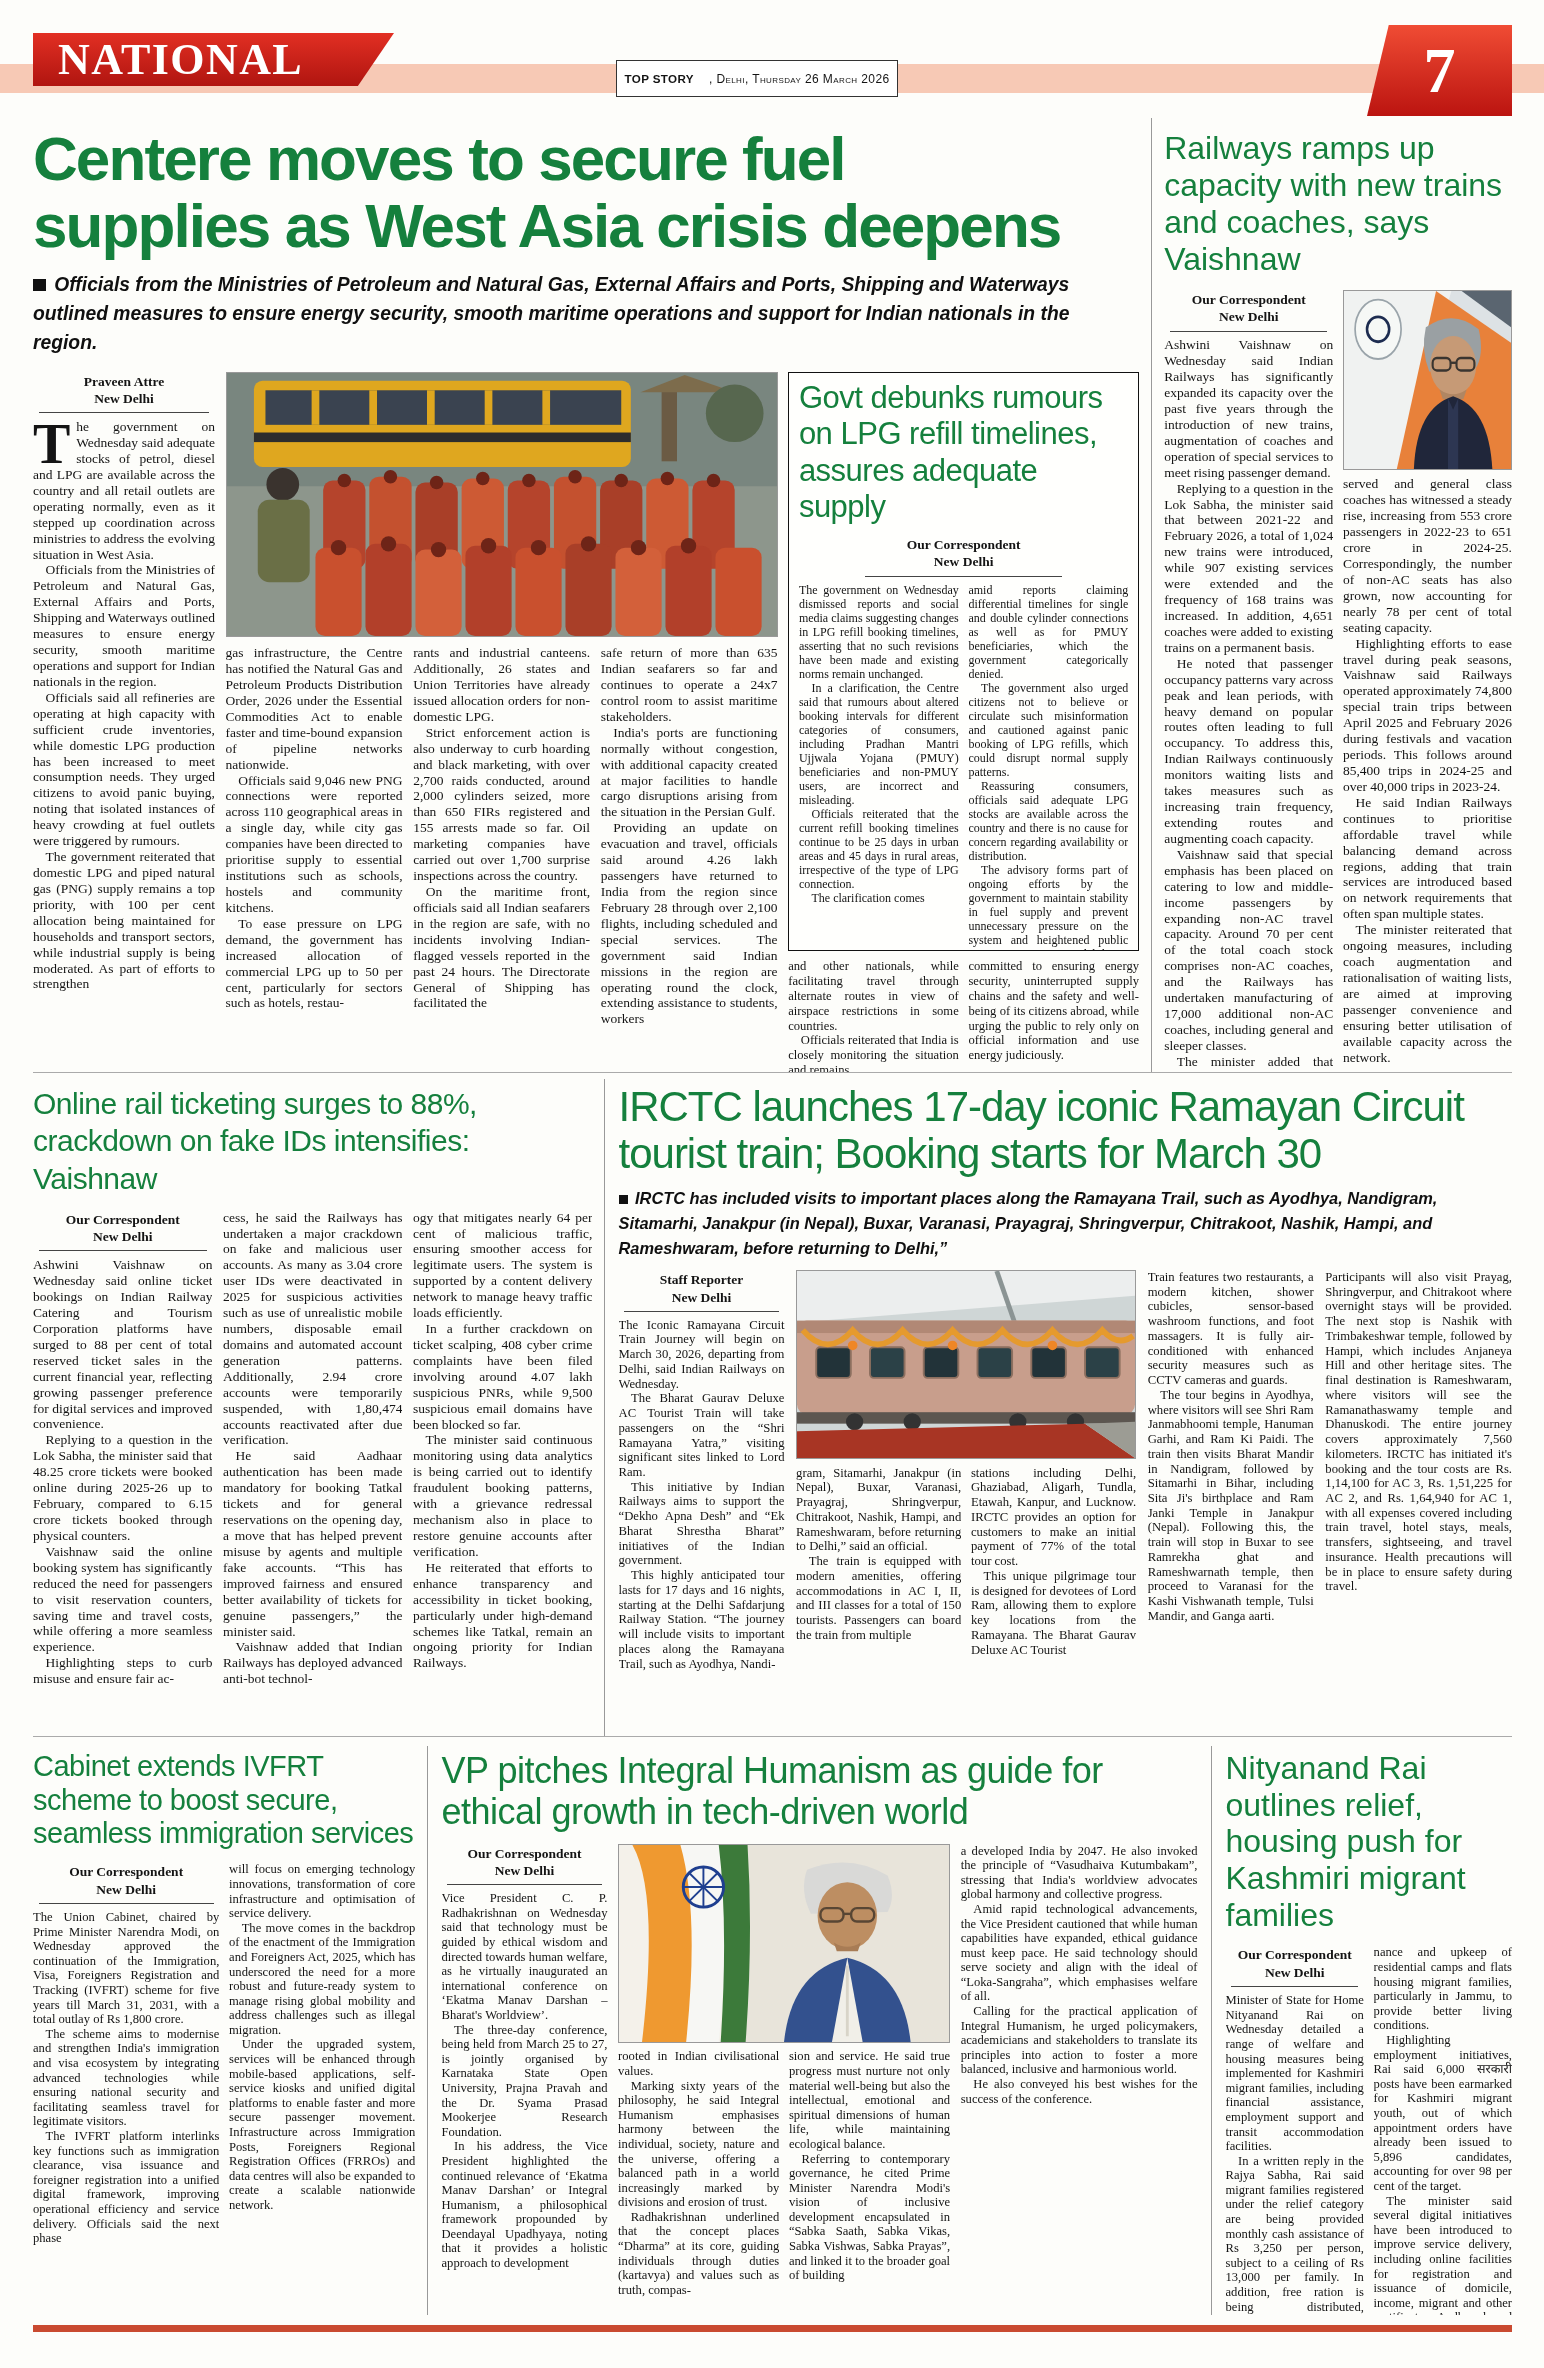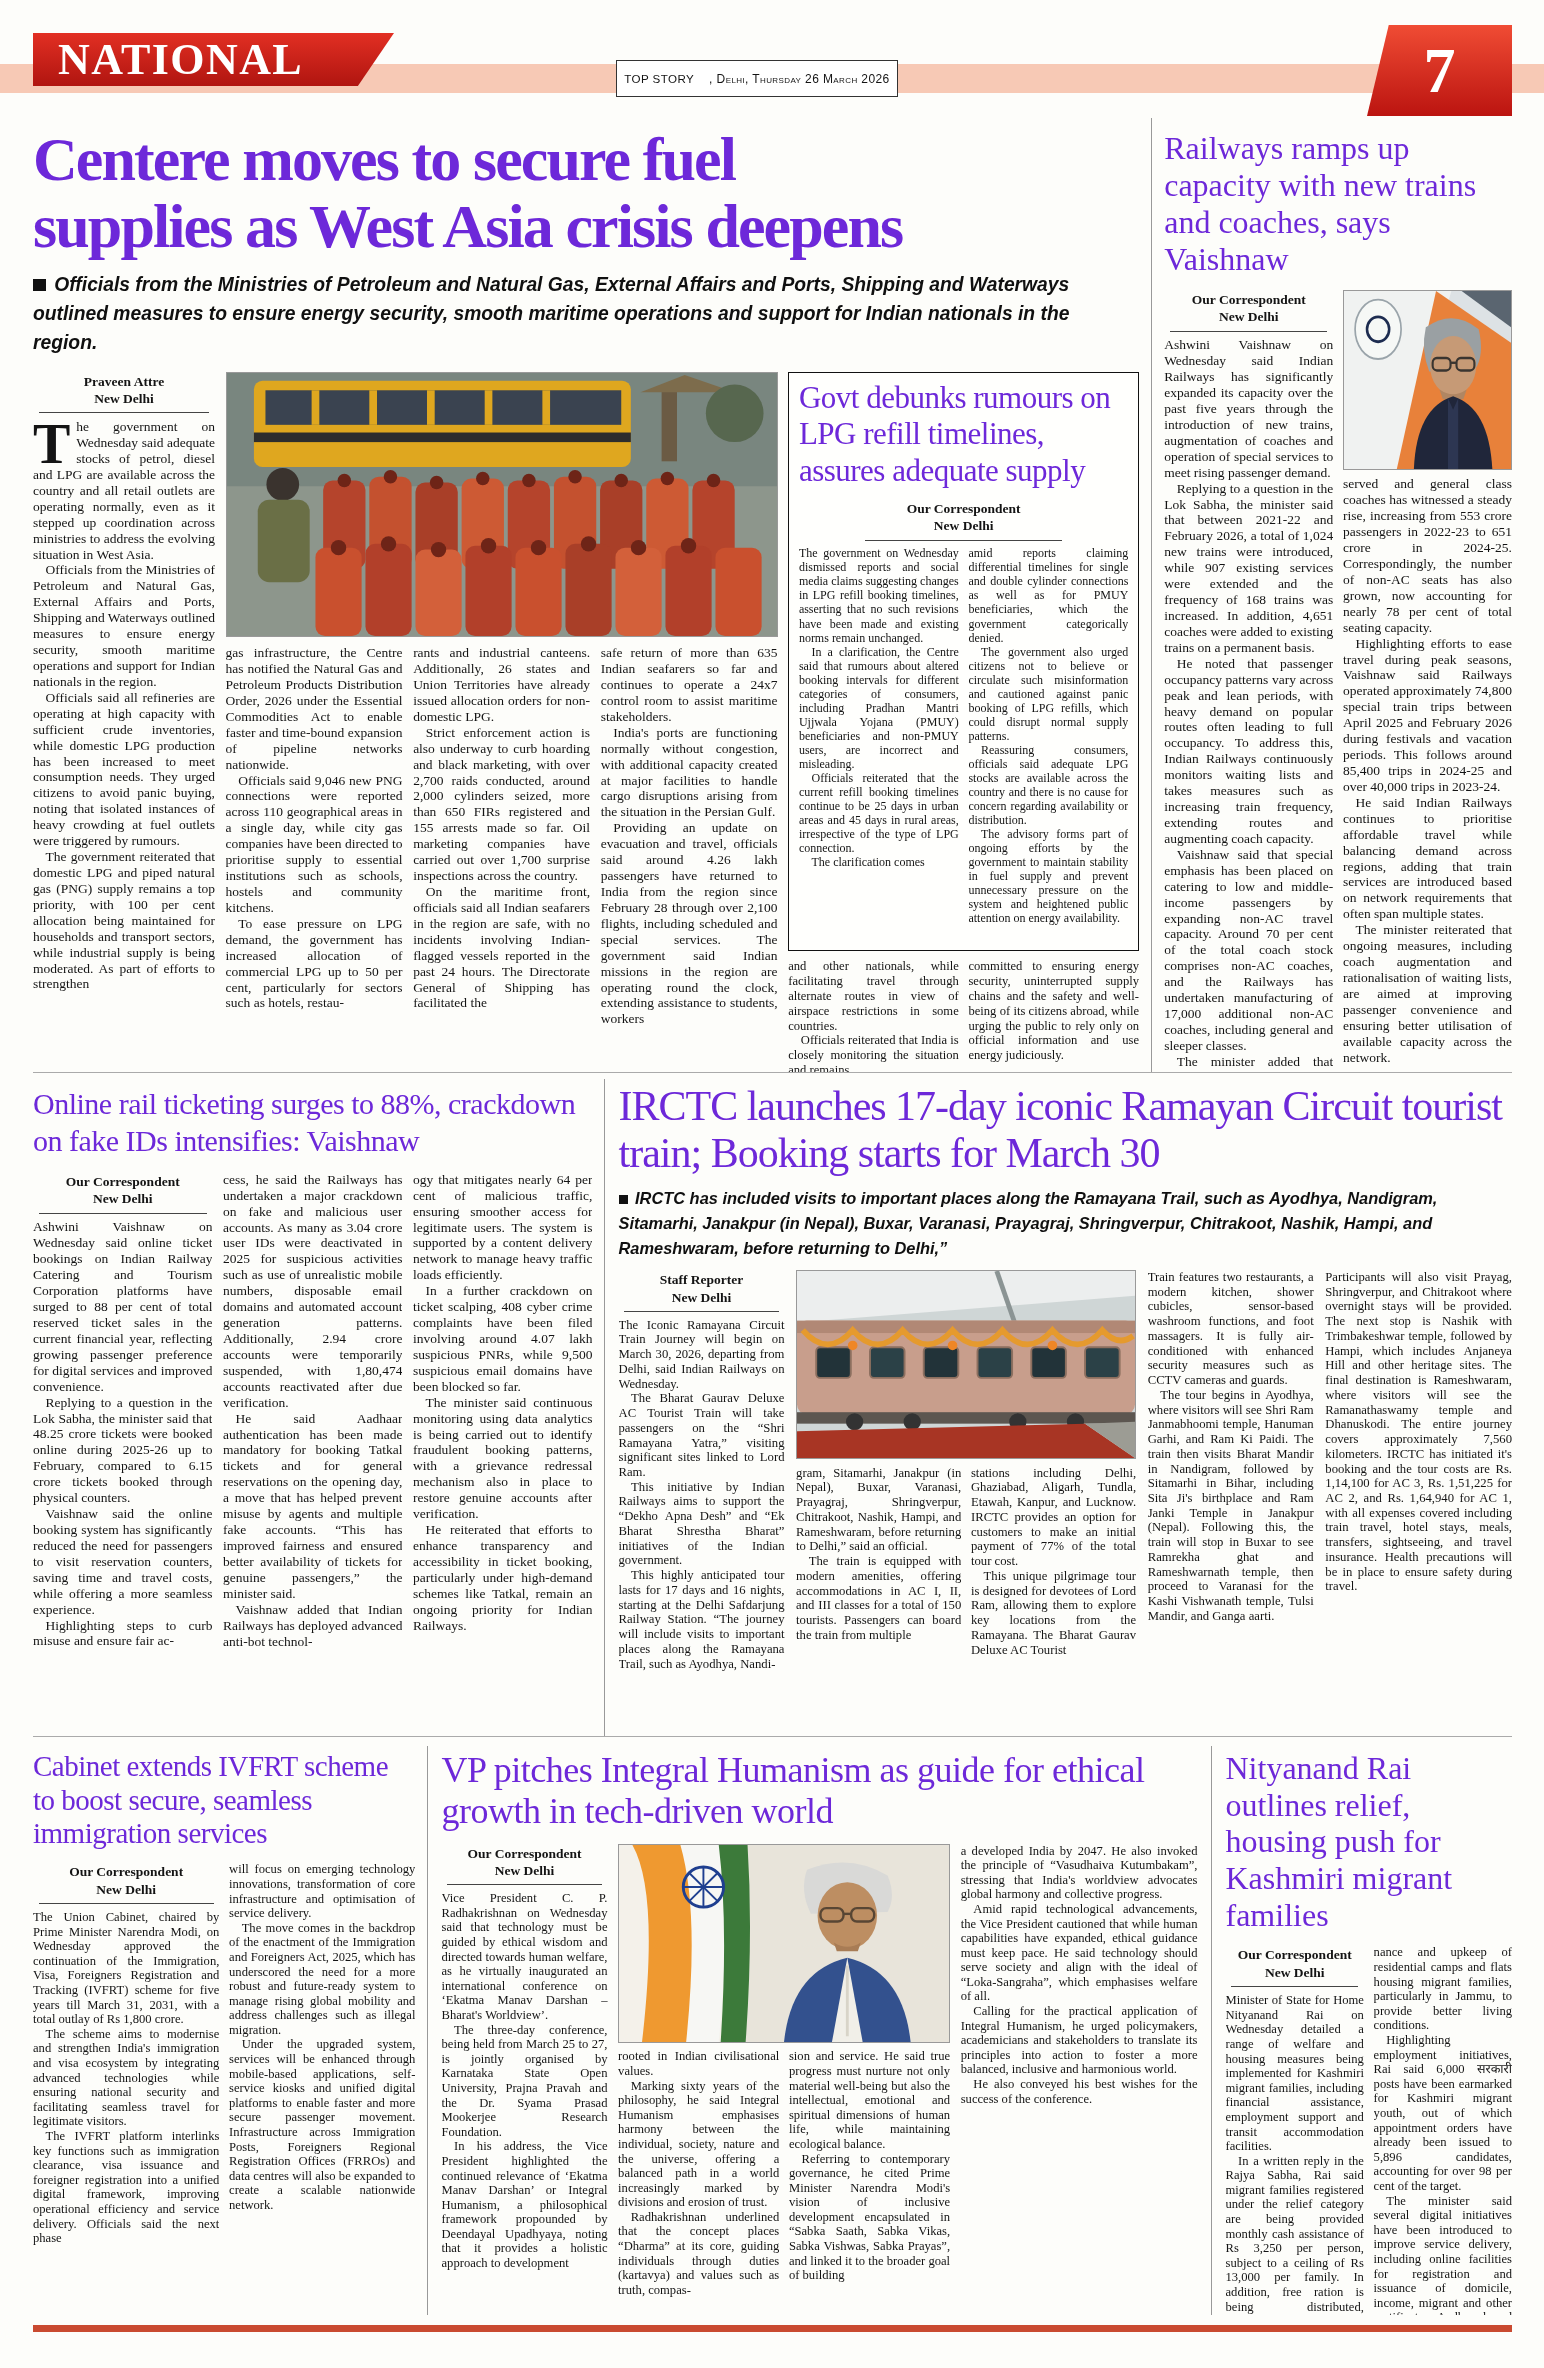--- a/index.html
+++ b/index.html
@@ -9,27 +9,27 @@
   
   .masthead { position:relative; height:118px; }
   .pink-strip { position:absolute; left:-33px; right:-33px; top:64px; height:29px; background:#f7c9b5; }
   .section-banner { position:absolute; left:0; top:33px; width:361px; height:53px;
       background:linear-gradient(#e22f23,#b01510); clip-path:polygon(0 0,100% 0,90% 100%,0 100%);
       display:flex; align-items:center; padding-left:25px; box-shadow:0 2.9px 0 #8e0f0c; }
   .section-banner span { color:#fff; font:700 44px/1 "Liberation Serif", serif; letter-spacing:1.4px; }
   .strip-box { position:absolute; left:583px; top:60px; width:282px; height:37px; background:#fff;
       border:1px solid #333; display:flex; align-items:center; justify-content:center;
       font:12px "Liberation Sans", sans-serif; font-variant:small-caps; letter-spacing:0.4px; white-space:nowrap; }
-  .strip-box b { font-weight:400; margin-right:15px; font-variant:normal; font-size:11.6px; }
+  .strip-box b { font-weight:700; margin-right:15px; font-variant:normal; font-size:11.6px; }
   .page-no { position:absolute; right:0; top:25px; width:145px; height:91px;
       background:linear-gradient(#f04c34,#bb1410); clip-path:polygon(15% 0,100% 0,100% 100%,0 100%);
       display:flex; align-items:center; justify-content:center; }
   .page-no span { color:#fff; font:700 64px/1 "Liberation Serif", serif; }
   
-  h1,h2 { font-family:Liberation Serif, serif; color:#6d28d9; }
+  h1,h2 { font-family:Liberation Sans, sans-serif; color:#15803d; }
   .byline { text-align:center; font:700 13.5px/1.3 "Liberation Serif", serif; border-bottom:1.4px solid #444;
       padding:1px 3.9px 4.8px; margin:0 5.8px 5.8px; }
   .byline .place { font-weight:700; }
   .col { font:400 13.5px/1.18 "Liberation Serif", serif; text-align:justify; overflow:hidden;
          hyphens:auto; -webkit-hyphens:auto; }
   .col p { margin:0; }
   .col p + p, .indent-all p { text-indent:12.6px; }
   .standfirst { font:700 19.3px/1.5 "Liberation Sans", sans-serif; font-style:italic; color:#101010; }
   .sqbullet { display:inline-block; width:12.6px; height:12.6px; background:#111; margin-right:8.7px; }
   .dc .dropcap { float:left; font:700 56px/44px "Liberation Serif", serif; padding:2.9px 5.8px 0 0; }

